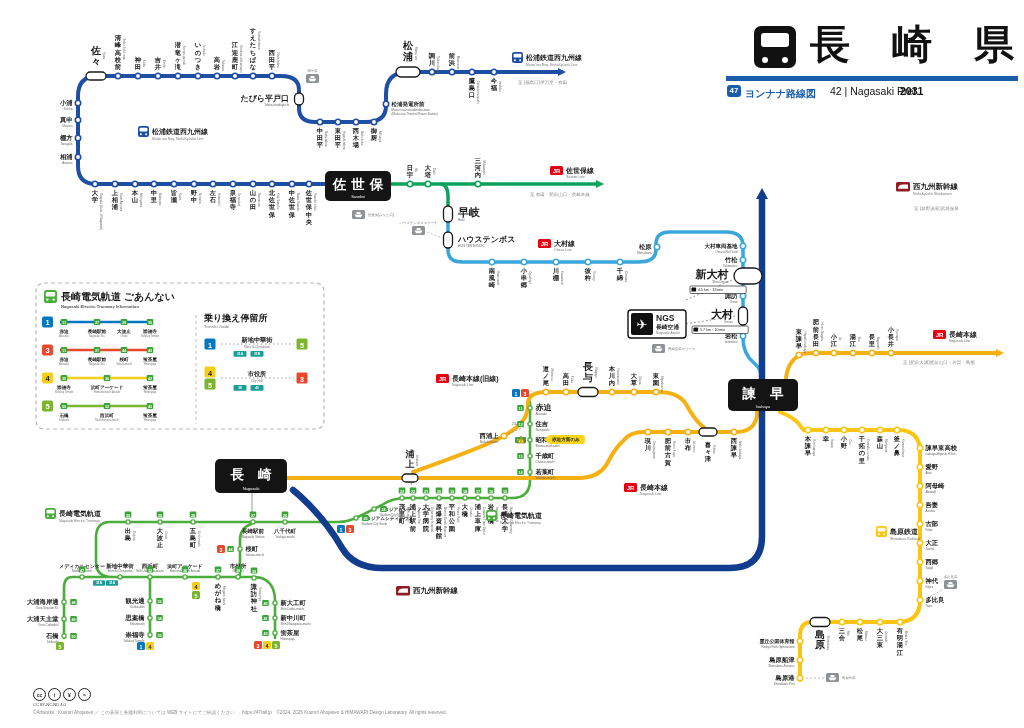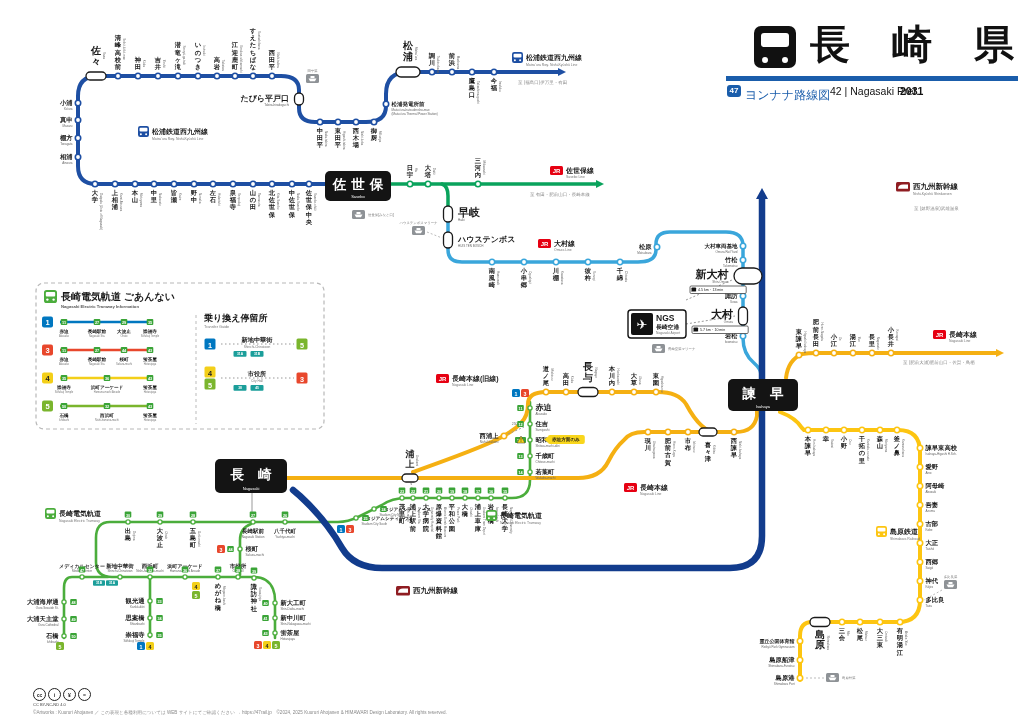--- a/index.html
+++ b/index.html
@@ -9,21 +9,21 @@
   svg text{font-family:"Liberation Sans","DejaVu Sans",sans-serif;}
   .hdr-title{position:absolute;left:810px;top:22px;font-size:40px;font-weight:700;color:#111;
              letter-spacing:42px;white-space:nowrap;line-height:44px;}
   .hdr-icon{position:absolute;left:754px;top:26px;width:42px;height:42px;background:#111;border-radius:7px;}
   .hdr-icon .win{position:absolute;left:7px;top:7px;width:28px;height:14px;background:#fff;border-radius:3px;}
   .hdr-icon .l1,.hdr-icon .l2{position:absolute;top:31px;width:6px;height:6px;background:#fff;border-radius:50%;}
   .hdr-icon .l1{left:8px}.hdr-icon .l2{left:28px}
   .hdr-rule{position:absolute;left:726px;top:76px;width:292px;height:5px;background:#1a5dab;}
   .hdr-logo-mark{position:absolute;left:727px;top:85px;width:14px;height:12px;background:#1a5dab;border-radius:3px;
                  color:#fff;font-size:8px;font-weight:700;text-align:center;line-height:12px;}
-  .hdr-logo-text{position:absolute;left:745px;top:87px;font-size:12px;font-weight:400;color:#1a5dab;}
+  .hdr-logo-text{position:absolute;left:745px;top:87px;font-size:10px;font-weight:700;color:#1a5dab;}
   .hdr-issue{position:absolute;left:813px;top:85px;font-size:10.5px;font-weight:400;color:#111;margin-left:17px;}
   .hdr-year{position:absolute;left:900px;top:85px;font-size:10.5px;font-weight:700;color:#111;}
   .credits{position:absolute;left:33px;top:688px;}
   .cc-row{display:flex;gap:2px;align-items:center;}
   .cc-ic{width:11px;height:11px;border:1.2px solid #222;border-radius:50%;font-size:5px;font-weight:700;
          color:#222;display:flex;align-items:center;justify-content:center;}
   .cc-lbl{font-size:4px;color:#444;margin-top:1px;}
   .credit-line{font-size:4.6px;color:#8a8a8a;margin-top:3px;white-space:nowrap;}
 </style>
 </head>

